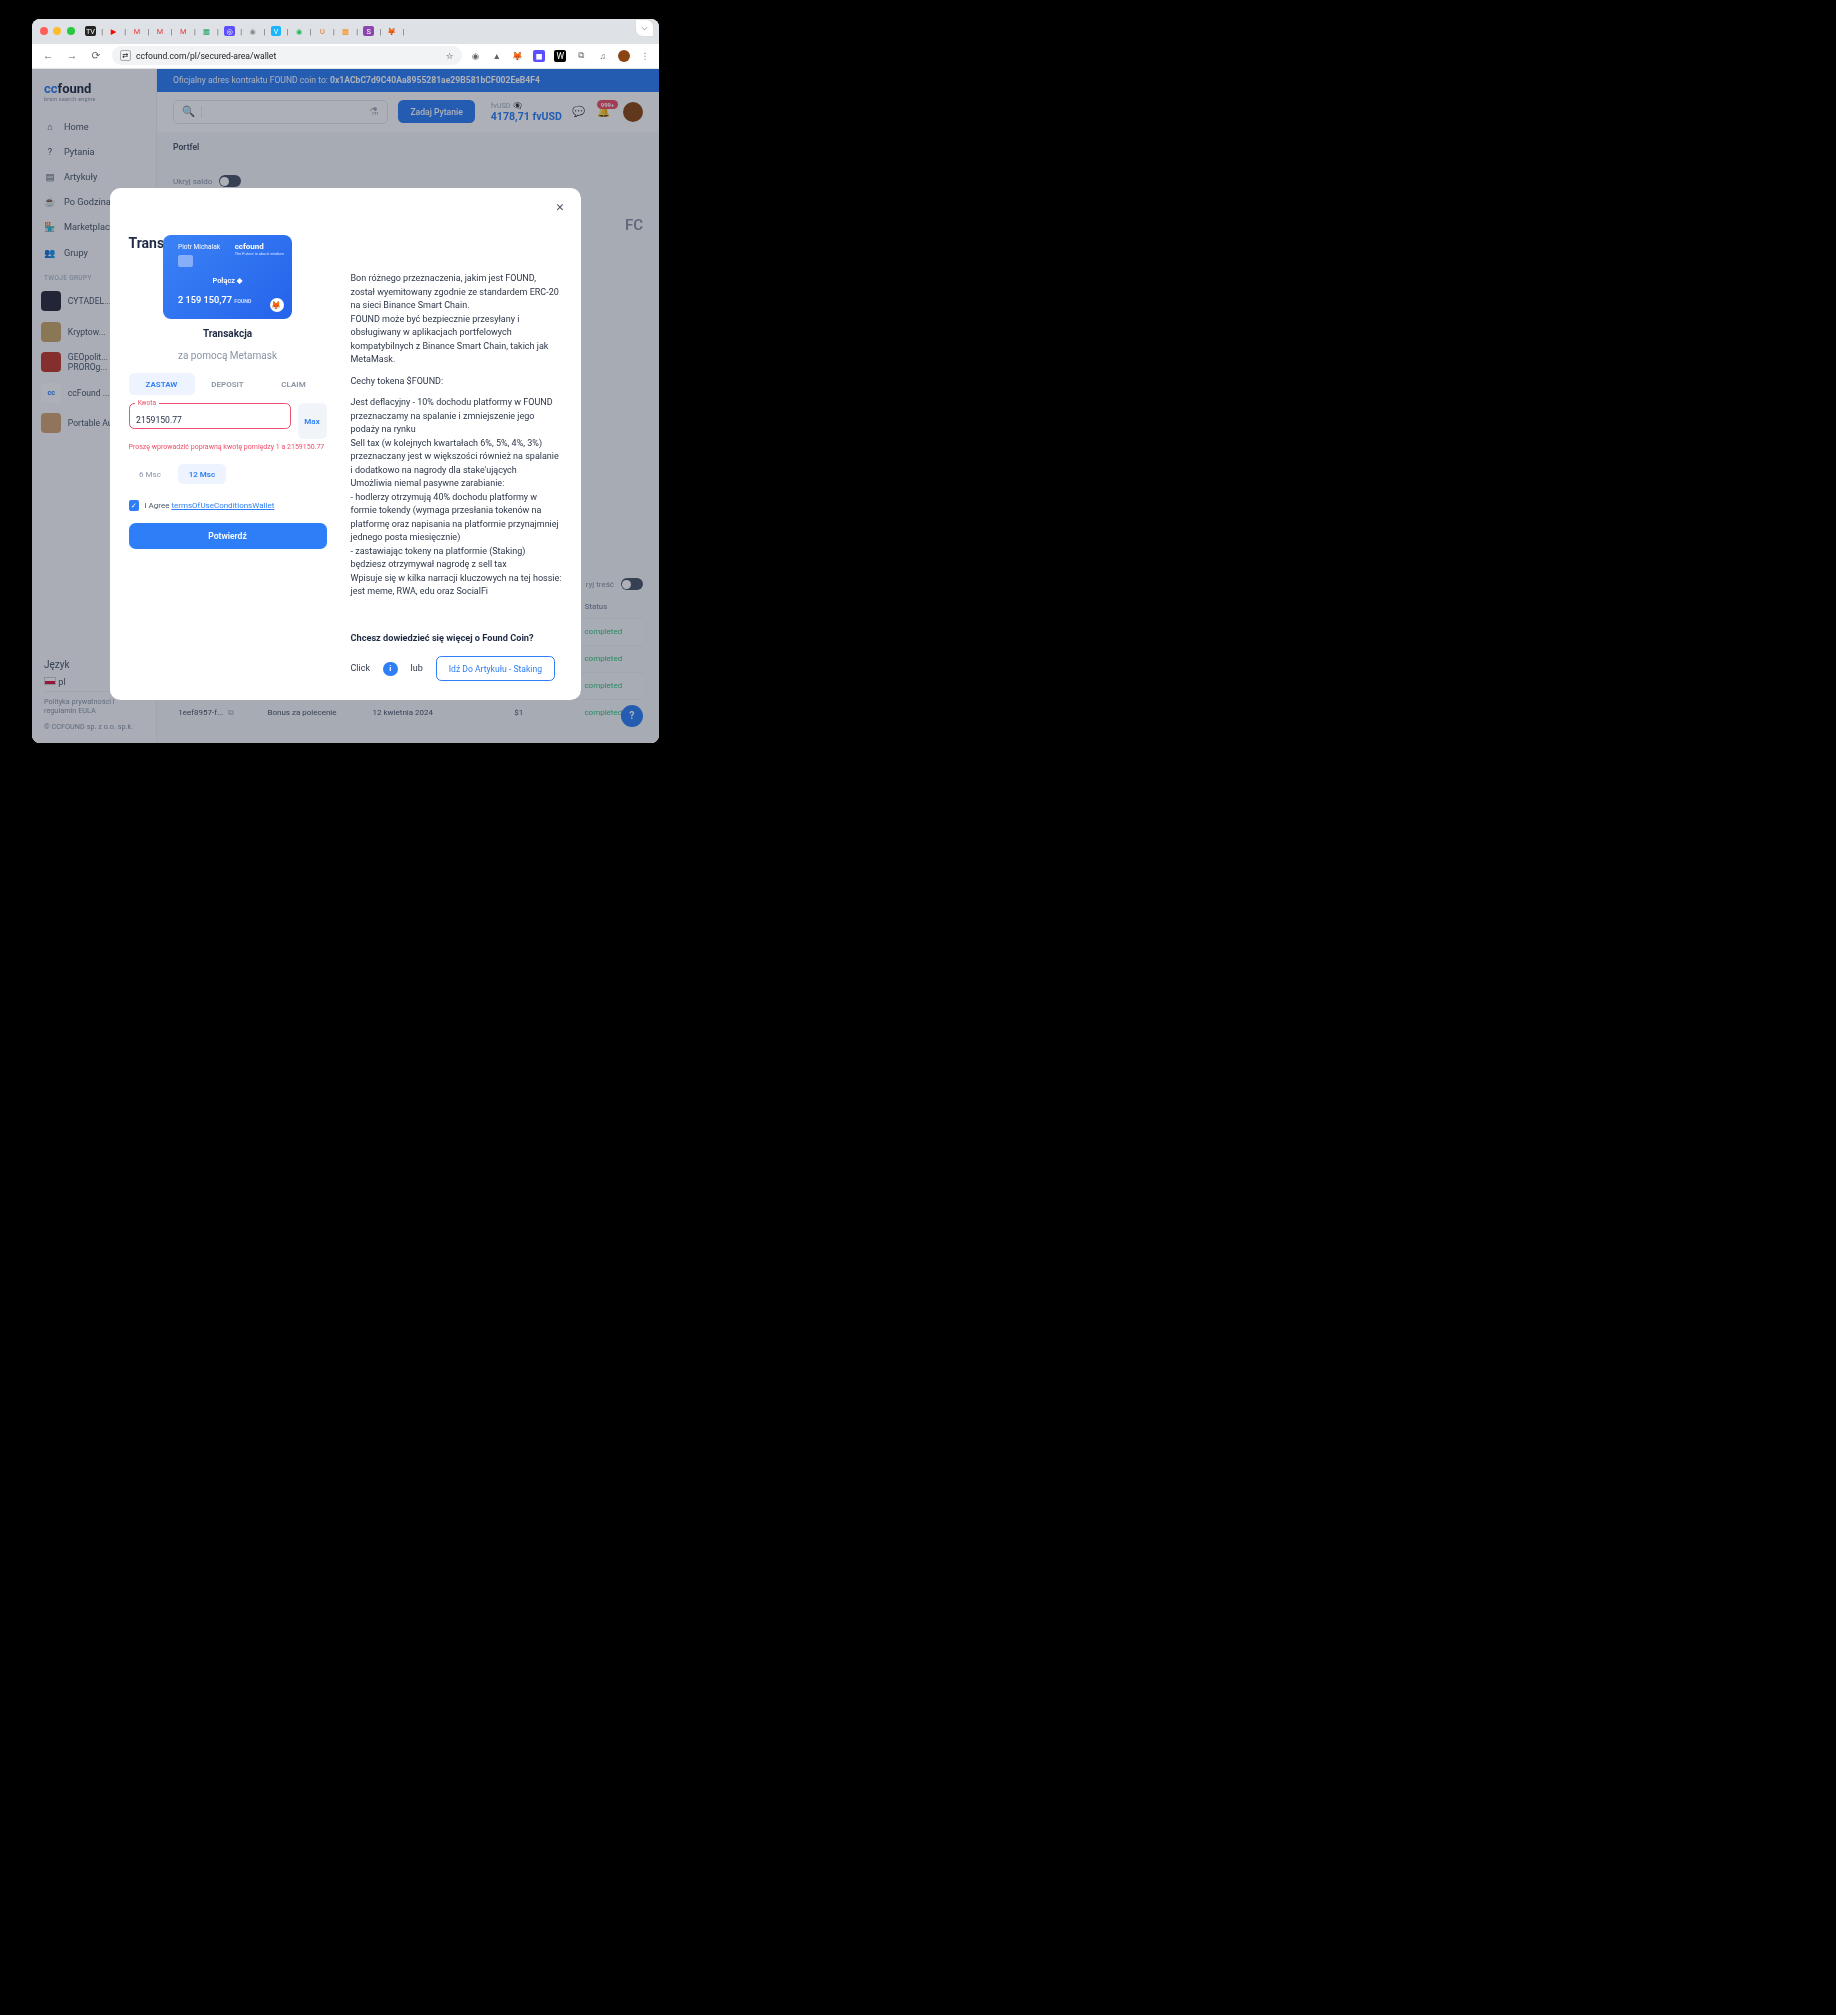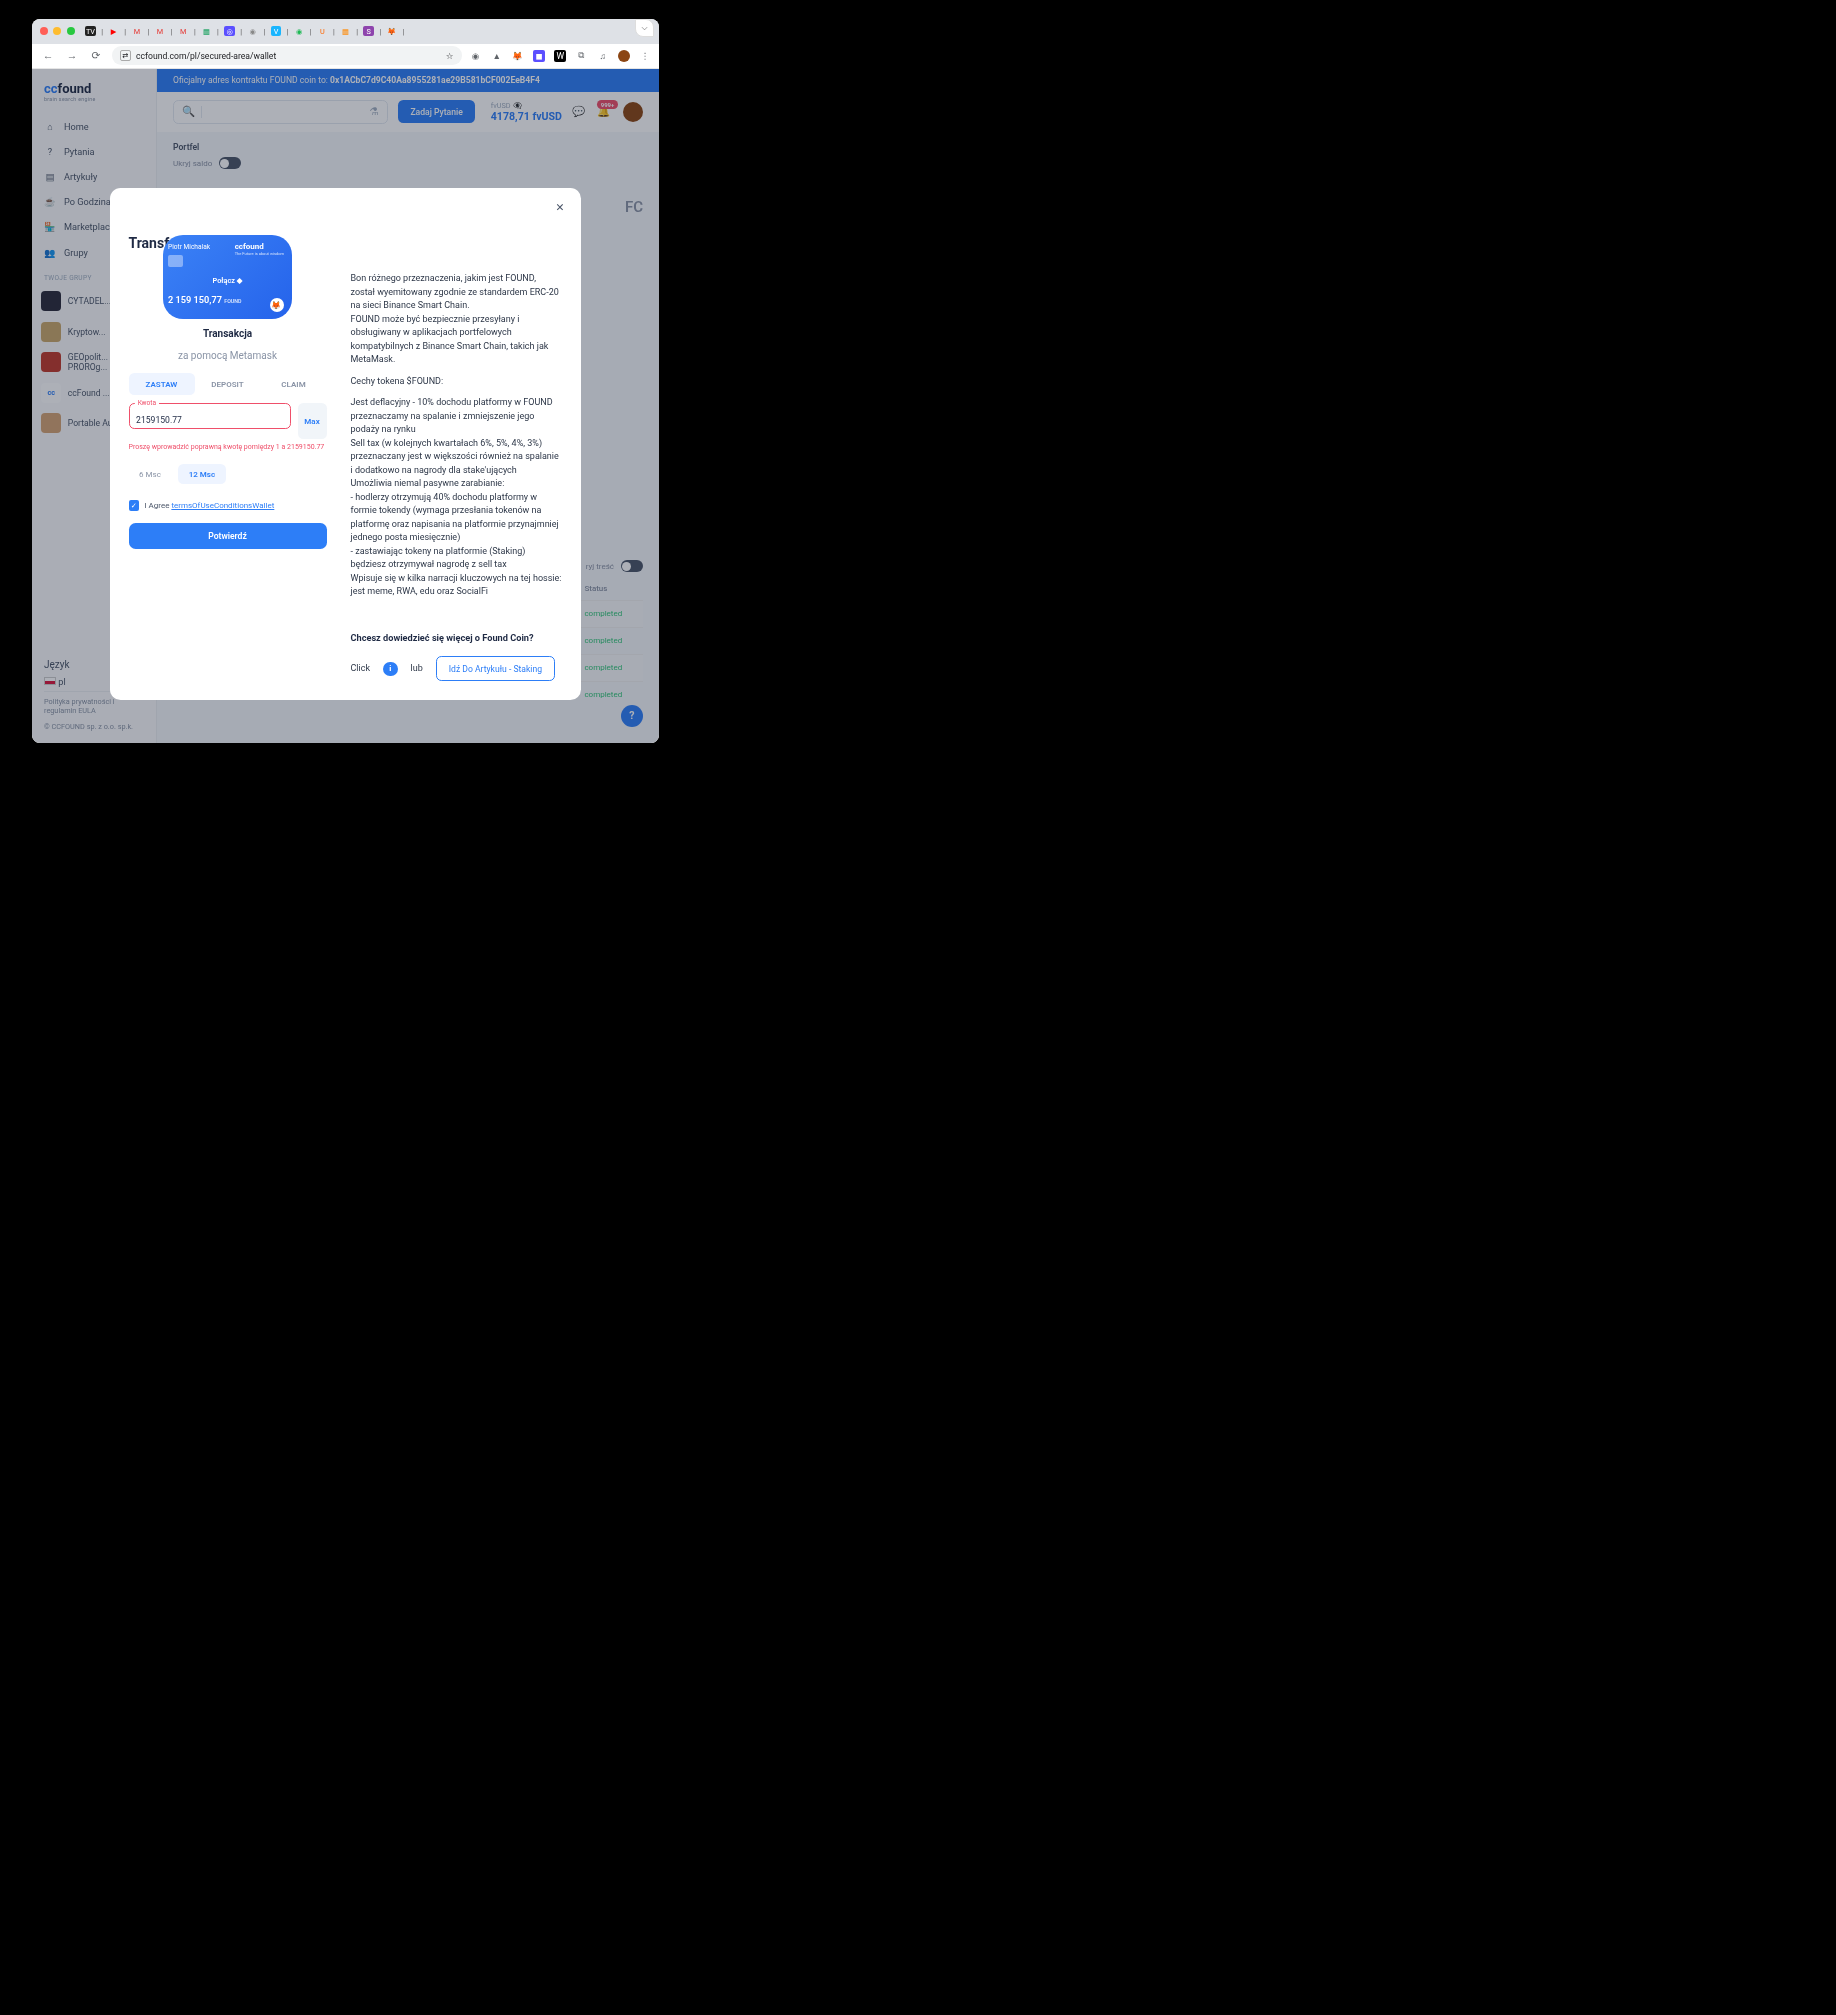--- a/index.html
+++ b/index.html
@@ -41,21 +41,21 @@
   .balance { margin-left: 5.3px; }
   .balance .lbl{font-size:7.3px;color:#a0aec0;display:flex;align-items:center;gap:2.6px;}
   .balance .val{font-size:10.6px;font-weight:700;color:#2d7ef7;}
   .tbicons{margin-left:auto;display:flex;align-items:center;gap:12px;}
   .bell{position:relative;color:#2d7ef7;}
   .badge{position:absolute;top:-5.3px;right:-6.6px;background:#ef4f6a;color:#fff;font-size:6px;padding:1.3px 3.3px;border-radius:5.3px;font-weight:700;}
   .avatar{width:20px;height:20px;border-radius:50%;background:#8b4513;}
 
   .content { padding: 10.6px 16px; }
   .pagelbl{font-size:8.6px;color:#4a5568;font-weight:600;}
-  .hide{display:flex;align-items:center;gap:6.6px;margin-top:5px;font-size:8px;color:#8a94a6;}
+  .hide{display:flex;align-items:center;gap:6.6px;margin-top:23px;font-size:8px;color:#8a94a6;}
   .toggle{width:22.4px;height:12px;background:#4a5568;border-radius:6.6px;position:relative;}
   .toggle::after{content:"";width:9.2px;height:9.2px;background:#fff;border-radius:50%;position:absolute;top:1.3px;left:1.3px;}
   .bigbal{text-align:right;font-size:18.5px;font-weight:700;color:#1f2a44;margin-top:26px;}
   .bigbal small{font-size:15px;color:#8a94a6;font-weight:600;margin-left:48px;}
 
   .history{margin-top:343px;}
   .histtop{display:flex;justify-content:flex-end;align-items:center;gap:6.6px;font-size:8px;color:#8a94a6;margin-bottom:5.3px;}
   .toggle2{width:22.4px;height:12px;background:#4a5568;border-radius:6.6px;position:relative;}
   .toggle2::after{content:"";width:9.2px;height:9.2px;background:#fff;border-radius:50%;position:absolute;top:1.3px;left:1.3px;}
   table{width:100%;border-collapse:collapse;font-size:8px;}
@@ -65,21 +65,21 @@
   .status-completed{color:#34c77b;}
   .copy{color:#a0aec0;margin-left:2.6px;}
 
   
   .overlay { position: absolute; inset: 0; background: rgba(20,30,50,0.35); display: flex; align-items: flex-start; justify-content: center; padding-top: 119px; }
   .modal { width: 471px; background: #fff; border-radius: 10.6px; padding: 14.5px 18.5px 18.5px; position: relative; display:flex; gap:24px;}
   .mclose { position: absolute; top: 12px; right: 13px; width: 16px; height: 16px; cursor: pointer; color:#4a5568; display:flex;align-items:center;justify-content:center;}
   .mtitle { font-size: 14px; font-weight: 700; color: #1f2a44; position:absolute; top:13px; left:18.5px;margin-top:34px;}
   .mleft{width:198px;padding-top:33px;}
   .mright{flex:1;padding-top:70px;font-size:9px;color:#2d3748;line-height:1.5;}
-  .card { width: 129px; height: 84px; margin:0 auto; background: linear-gradient(135deg,#3b82f6,#2563eb); border-radius: 20px; padding: 8px 5px; color: #fff; position: relative; overflow:hidden;}
+  .card { width: 129px; height: 84px; margin:0 auto; background: linear-gradient(135deg,#3b82f6,#2563eb); border-radius: 8px; padding: 8px 15px; color: #fff; position: relative; overflow:hidden;}
   .card .name{font-size:6.6px;}
   .card .clogo{position:absolute;top:6.6px;right:8px;font-size:8px;font-weight:700;}
   .card .clogo small{display:block;font-size:4px;font-weight:400;opacity:0.8;}
   .card .chip{width:14.5px;height:12px;background:rgba(255,255,255,0.4);border-radius:2px;margin-top:4px;}
   .card .conn{text-align:center;font-size:7.3px;margin-top:9.2px;font-weight:600;}
   .card .amt{font-size:9.2px;font-weight:600;margin-top:9.2px;}
   .card .amt small{font-size:5.3px;opacity:0.8;}
   .card .fox{position:absolute;bottom:6.6px;right:8px;width:14.5px;height:14.5px;background:#fff;border-radius:50%;display:flex;align-items:center;justify-content:center;font-size:8px;}
   .transhdr{text-align:center;margin-top:9.2px;}
   .transhdr h3{font-size:10px;font-weight:700;color:#1f2a44;}

